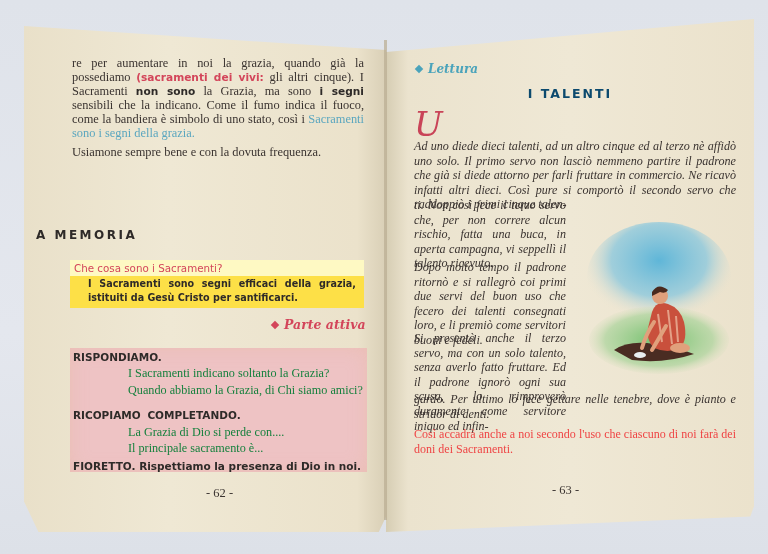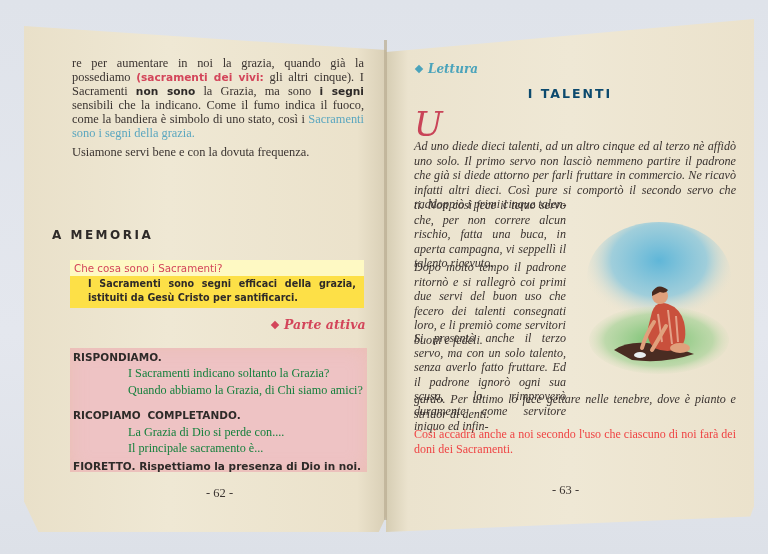--- a/index.html
+++ b/index.html
@@ -21,21 +21,21 @@
   }
   .spine { position:absolute; left:384px; top:40px; width:3px; height:480px; background:#b9ad92; opacity:.7; }
 
   .txt { position:absolute; font-size:12.4px; line-height:14px; color:#3a3330; text-align:justify; }
   .p { margin:0 0 5px 0; text-align:justify; }
   .red-b { color:#d3455a; font-family:"DejaVu Sans",sans-serif; font-weight:bold; font-size:10.6px; }
   .blk-b { font-family:"DejaVu Sans",sans-serif; font-weight:bold; font-size:10.6px; color:#2e2a28; }
   .blue { color:#5aa6bf; }
   .blue-b { color:#4a9fbf; font-family:"DejaVu Sans",sans-serif; font-weight:bold; font-size:10.6px; }
 
-  .memoria-heading { position:absolute; left:52px; top:228px; font-family:"DejaVu Sans",sans-serif; font-weight:bold; font-size:12px; letter-spacing:2.5px; color:#2e2a28; }
+  .memoria-heading { position:absolute; left:36px; top:228px; font-family:"DejaVu Sans",sans-serif; font-weight:bold; font-size:12px; letter-spacing:2.5px; color:#2e2a28; }
   .memoria-q { position:absolute; left:70px; top:260px; width:294px; height:16px; background:#fef9c3; font-family:"DejaVu Sans",sans-serif; font-size:10.3px; color:#d3455a; padding:2px 4px; box-sizing:border-box; }
   .memoria-a { position:absolute; left:70px; top:276px; width:294px; height:32px; background:#fde047; font-family:"DejaVu Sans",sans-serif; font-weight:bold; font-size:9.6px; line-height:14px; color:#2e2a28; padding:1px 8px 0 18px; box-sizing:border-box; text-align:justify; }
 
   .parte { position:absolute; left:272px; top:317px; font-family:"DejaVu Serif",serif; font-style:italic; font-weight:bold; font-size:12.5px; color:#d3455a; }
   .diamond { display:inline-block; width:6px; height:6px; transform:rotate(45deg); margin-right:6px; vertical-align:middle; position:relative; top:-1px; }
 
   .pink-box { position:absolute; left:70px; top:348px; width:297px; height:124px; background:#eec3c4; box-shadow: inset 0 0 18px rgba(230,180,150,.35); }
   .pk-h { position:absolute; font-family:"DejaVu Sans",sans-serif; font-weight:bold; font-size:10.5px; color:#2e2a28; }
   .pk-l { position:absolute; font-size:12.2px; color:#15803d;margin-left:44px; }
 
@@ -51,21 +51,21 @@
 </style>
 </head>
 <body>
 
 <div class="page page-left"></div>
 <div class="page page-right"></div>
 <div class="spine"></div>
 
 <div class="txt" style="left:72px; top:56px; width:292px;">
   <p class="p"><span>re per aumentare in noi la grazia, quando già la possediamo </span><span class="red-b">(sacramenti dei vivi:</span><span> gli altri cinque). I Sacramenti </span><span class="blk-b">non sono</span><span> la Grazia, ma sono </span><span class="blk-b">i segni</span><span> sensibili che la indicano. Come il fumo indica il fuoco, come la bandiera è simbolo di uno stato, così i </span><span class="blue">Sacramenti sono i segni della grazia.</span></p>
-  <p class="p">Usiamone servi bene e con la dovuta frequenza.</p>
+  <p class="p">Usiamone sempre bene e con la dovuta frequenza.</p>
 </div>
 
 <div class="memoria-heading">A MEMORIA</div>
 <div class="memoria-q">Che cosa sono i Sacramenti?</div>
 <div class="memoria-a">I Sacramenti sono segni efficaci della grazia, istituiti da Gesù Cristo per santificarci.</div>
 
 <div class="parte"><span class="diamond" style="background:#d3455a;"></span><span>Parte attiva</span></div>
 
 <div class="pink-box"></div>
 <div class="pk-h" style="left:73px; top:351px;">RISPONDIAMO.</div>

